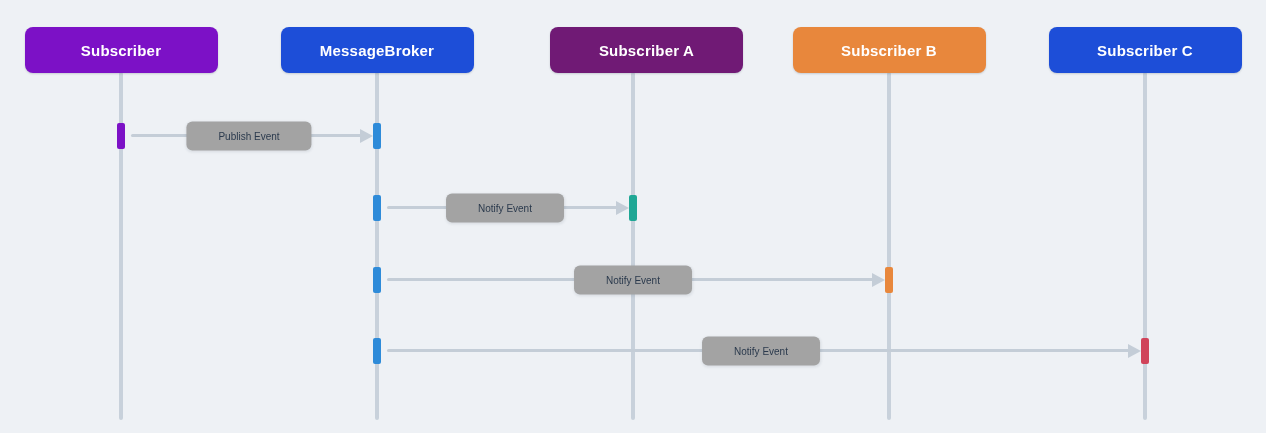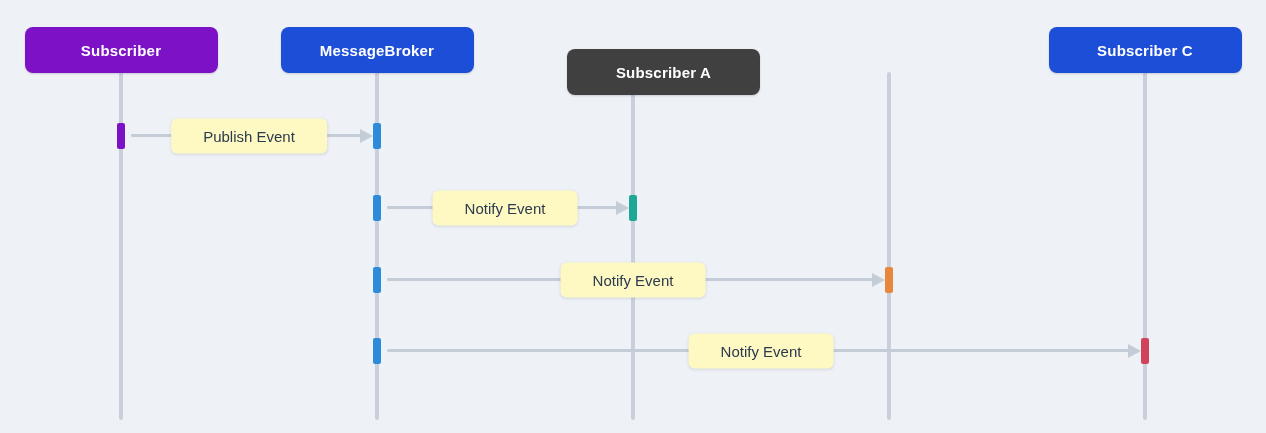--- a/index.html
+++ b/index.html
@@ -52,24 +52,24 @@
   }
   .activation {
     position: absolute;
     width: 8px;
     height: 26px;
     border-radius: 2px;
   }
   .msg-label {
     position: absolute;
     transform: translate(-50%, -50%);
-    background: #fef9c3;
+    background: #a3a3a3;
     border-radius: 6px;
     padding: 9px 32px;
-    font-size: 15px;
+    font-size: 10px;
     font-weight: 400;
     white-space: nowrap;
     box-shadow: 0 1px 3px rgba(24,39,58,0.10);
   }
 </style>
 </head>
 <body>
 
 <div id="diagram">
     <div class="lifeline" style="left: 119px; background: rgb(200, 209, 219);"></div>
@@ -92,15 +92,16 @@
     <div class="activation" style="left: 373px; top: 267px; background: rgb(46, 139, 217);"></div>
     <div class="activation" style="left: 885px; top: 267px; background: rgb(232, 135, 60);"></div>
     <div class="activation" style="left: 373px; top: 338px; background: rgb(46, 139, 217);"></div>
     <div class="activation" style="left: 1141px; top: 338px; background: rgb(208, 67, 90);"></div>
     <div class="msg-label" style="left: 249px; top: 136px; color: rgb(43, 58, 77);">Publish Event</div>
     <div class="msg-label" style="left: 505px; top: 208px; color: rgb(43, 58, 77);">Notify Event</div>
     <div class="msg-label" style="left: 633px; top: 280px; color: rgb(43, 58, 77);">Notify Event</div>
     <div class="msg-label" style="left: 761px; top: 351px; color: rgb(43, 58, 77);">Notify Event</div>
     <div class="actor-box" style="left: 24.5px; background: rgb(124, 17, 198);">Subscriber</div>
     <div class="actor-box" style="left: 280.5px; background: #1d4ed8;">MessageBroker</div>
-    <div class="actor-box" style="left: 567px; background: #404040; margin-top: 22px;">Subscriber A</div>
+    <div class="actor-box" style="left: 550px; background: #701a75;">Subscriber A</div>
+    <div class="actor-box" style="left: 792.5px; background: rgb(232, 135, 60);">Subscriber B</div>
     <div class="actor-box" style="left: 1048.5px; background: #1d4ed8;">Subscriber C</div>
   </div>
 
 </body></html>

